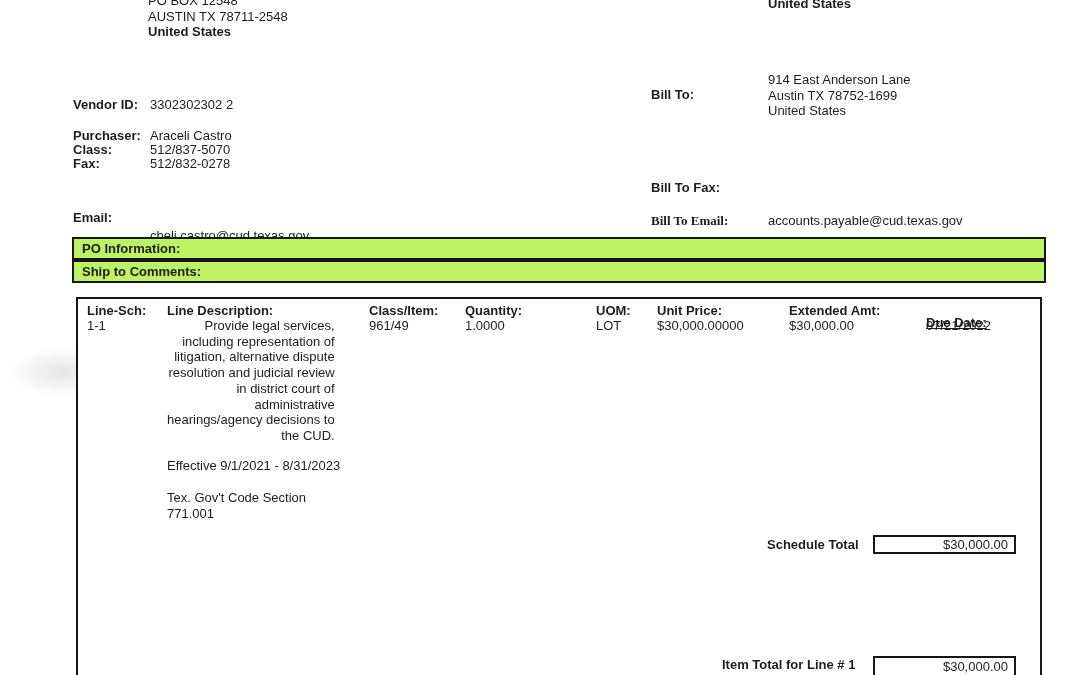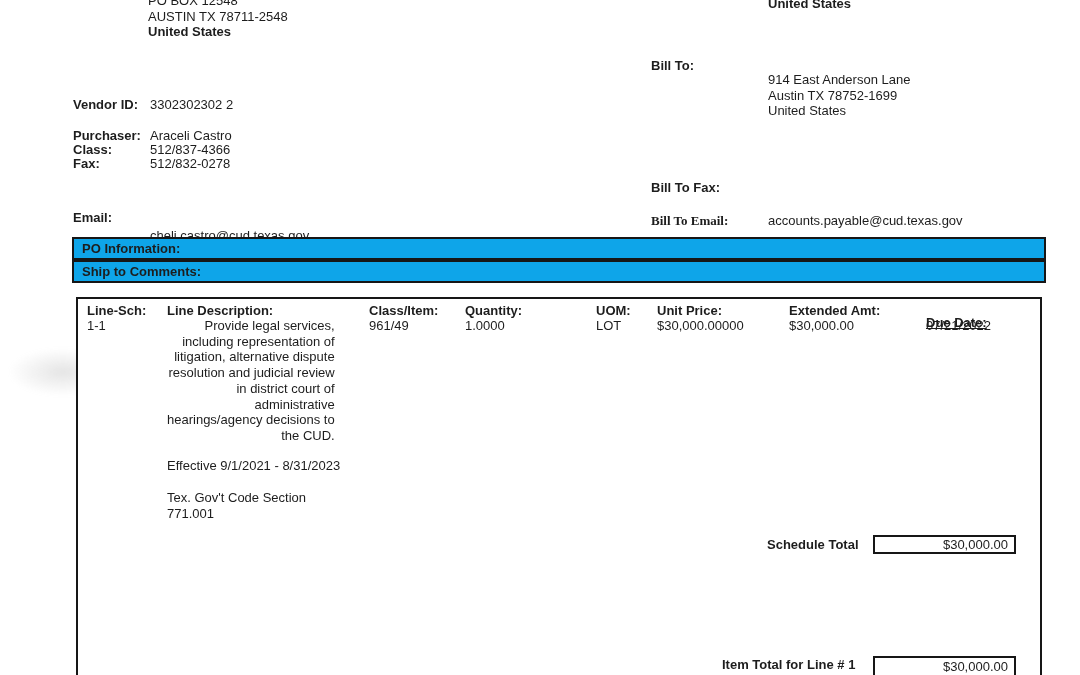--- a/index.html
+++ b/index.html
@@ -12,21 +12,21 @@
     position:relative;
     overflow:hidden;
   }
   .abs{position:absolute;white-space:nowrap;}
   .lbl{font-weight:bold;}
   .pre{white-space:pre;line-height:15.7px;}
   .clip-top{line-height:15.5px;}
   
   .section-box{
     position:absolute;left:72px;width:962px;height:19px;
-    border:2px solid #161616;background:#0ea5e9;
+    border:2px solid #161616;background:#bef264;
     line-height:19px;padding-left:8px;font-weight:bold;white-space:nowrap;
   }
   
   .table-frame{
     position:absolute;left:76px;top:297px;width:962px;height:395px;
     border:2px solid #161616;background:#fff;
   }
   .total-box{
     position:absolute;border:2px solid #161616;background:#fff;
     width:133px;height:15px;line-height:15px;text-align:right;padding-right:6px;
@@ -43,33 +43,33 @@
 <div class="smudge"></div>
 
 <div class="abs clip-top" style="left:148px;top:-7px;">
   <div>PO BOX 12548</div>
   <div>AUSTIN TX 78711-2548</div>
   <div class="lbl">United States</div>
 </div>
 
 <div class="abs lbl" style="left:768px;top:-4px;">United States</div>
 
-<div class="abs lbl" style="left:651px;top:58px;">Bill To:</div>
+<div class="abs lbl" style="left:651px;top:87px;">Bill To:</div>
 <div class="abs pre" style="left:768px;top:72px;">914 East Anderson Lane
 Austin TX 78752-1699
 United States</div>
 
 <div class="abs lbl" style="left:73px;top:97px;">Vendor ID:</div>
 <div class="abs" style="left:150px;top:97px;">3302302302 2</div>
 
 <div class="abs lbl" style="left:73px;top:128px;">Purchaser:</div>
 <div class="abs" style="left:150px;top:128px;">Araceli Castro</div>
 
 <div class="abs lbl" style="left:73px;top:142px;">Class:</div>
-<div class="abs" style="left:150px;top:142px;">512/837-4366</div>
+<div class="abs" style="left:150px;top:142px;">512/837-5070</div>
 
 <div class="abs lbl" style="left:73px;top:156px;">Fax:</div>
 <div class="abs" style="left:150px;top:156px;">512/832-0278</div>
 
 <div class="abs lbl" style="left:73px;top:210px;">Email:</div>
 <div class="abs" style="left:150px;top:228px;">cheli.castro@cud.texas.gov</div>
 
 <div class="abs lbl" style="left:651px;top:180px;">Bill To Fax:</div>
 <div class="abs lbl" style="left:651px;top:213px;font-family:Liberation Serif, serif;">Bill To Email:</div>
 <div class="abs" style="left:768px;top:213px;">accounts.payable@cud.texas.gov</div>

